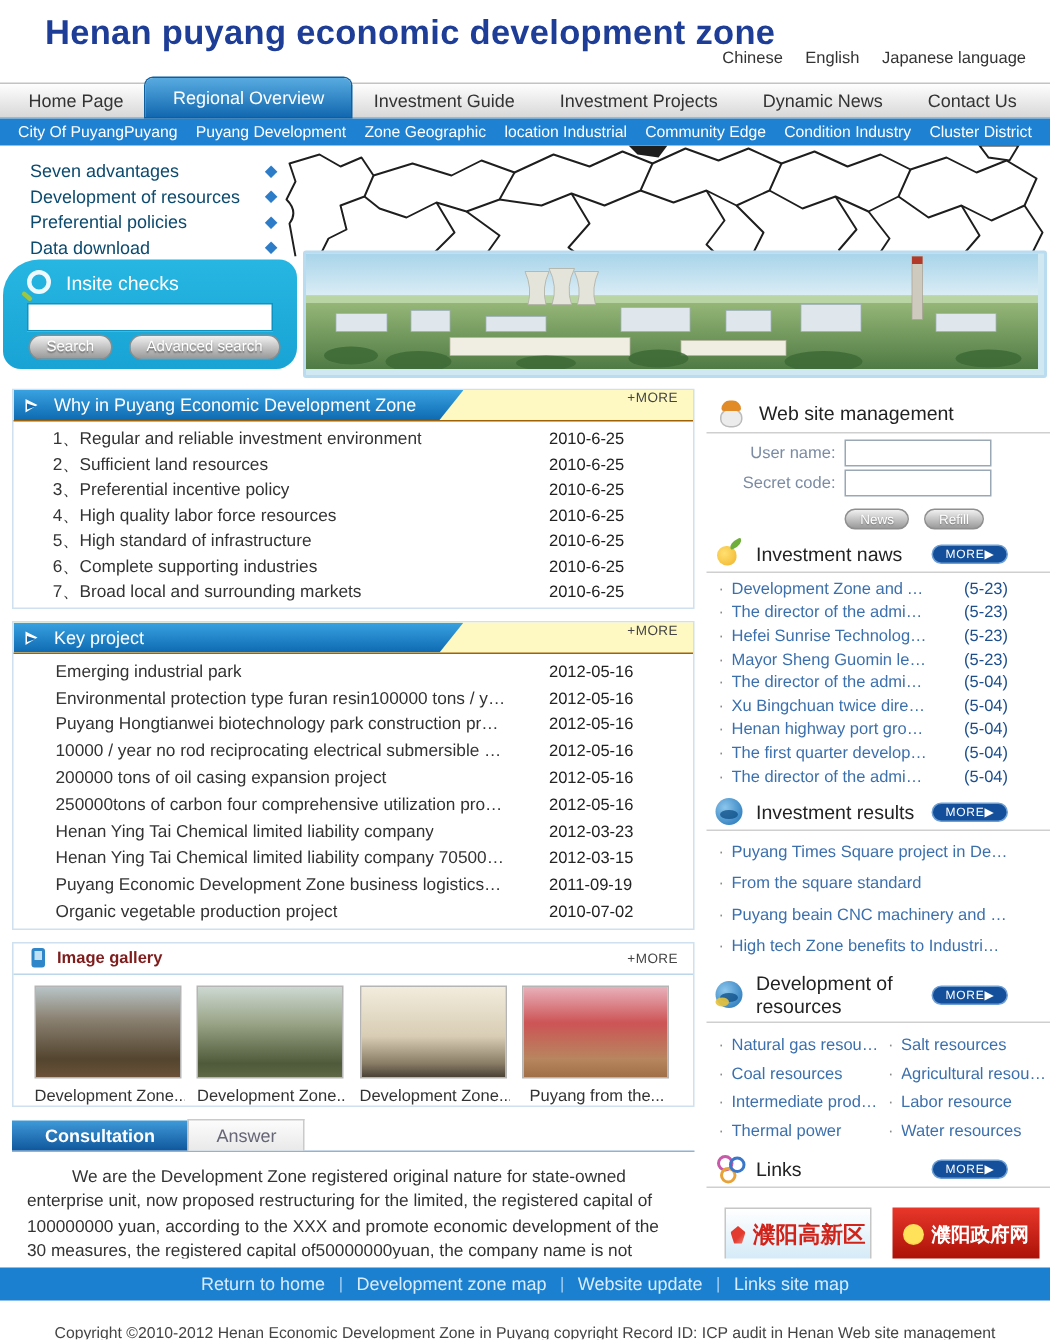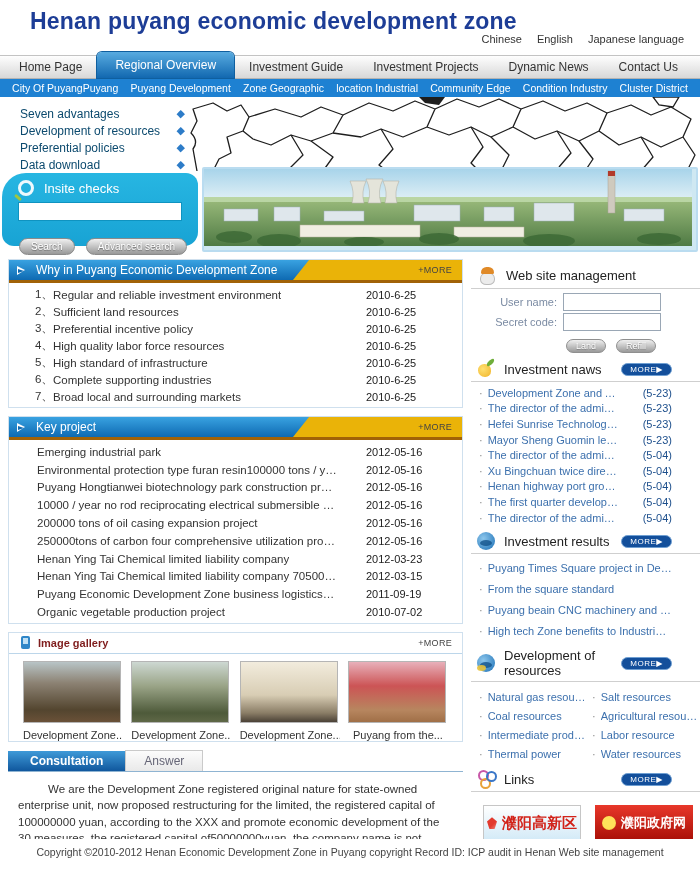--- a/index.html
+++ b/index.html
@@ -26,34 +26,34 @@
   .topzone{position:relative;height:160px;}
   .quick{position:absolute;left:20px;top:8px;width:165px;z-index:3;}
   .ql{display:flex;justify-content:space-between;align-items:center;height:17px;cursor:pointer;}
   .ql .qtxt{color:#0c4a6e;font-size:12px;}
   .diamond{color:#2d7cc8;font-size:11px;}
   .searchbox{position:absolute;left:2px;top:76px;width:196px;height:73px;background:linear-gradient(#27b6e2,#18a3d4);border-radius:24px 12px 14px 12px;box-sizing:border-box;padding:7px 10px 0 16px;z-index:4;}
   .sb-title{display:flex;align-items:center;gap:10px;color:#fff;font-size:13px;}
   .mag{width:10px;height:10px;border:3px solid #eef9fd;border-radius:50%;position:relative;display:inline-block;}
   .mag::after{content:"";position:absolute;left:-7px;bottom:-6px;width:8px;height:3px;background:#9ec63f;transform:rotate(40deg);border-radius:2px;}
   .sb-input{width:158px;height:15px;border:1px solid #0f93c0;margin-top:6px;display:block;}
-  .sb-btns{display:flex;justify-content:space-between;margin-top:17px;padding:0 1px;align-items:flex-end;}
+  .sb-btns{display:flex;justify-content:space-between;margin-top:2px;padding:0 1px;align-items:flex-end;}
   .pill{background:linear-gradient(#f0f0f0,#989898);border:1px solid #8b8b8b;border-radius:9px;color:#fff;font-size:10px;padding:2px 11px;text-shadow:0 1px 1px #6d6d6d;cursor:pointer;white-space:nowrap;}
   .mapwrap{position:absolute;left:183px;top:0;width:517px;height:74px;z-index:1;}
   .photowrap{position:absolute;left:202px;top:70px;width:492px;height:81px;border:2px solid #badcf0;border-radius:2px;overflow:hidden;z-index:2;background:#cfe8f2;}
   .photowrap svg{display:block;}
 
   
   .cols{display:flex;height:580px;overflow:hidden;margin-top:2px;}
   .leftcol{width:465px;}
   .rightcol{width:235px;box-sizing:border-box;padding:4px 0 0 6px;}
 
   
   .box{margin:0 0 8px 8px;width:455px;border:1px solid #cfe0ee;box-sizing:border-box;background:#fff;}
-  .box-hd{position:relative;height:20px;background:#eab308;border-bottom:3px solid #a16207;display:flex;align-items:center;}
+  .box-hd{position:relative;height:20px;background:#fef9c3;border-bottom:1px solid #a16207;display:flex;align-items:flex-start;}
   .banner{position:absolute;left:0;top:0;height:20px;width:300px;background:linear-gradient(#39a2e1,#0e6ab2);clip-path:polygon(0 0,100% 0,calc(100% - 16px) 100%,0 100%);display:flex;align-items:center;color:#fff;font-size:12px;gap:7px;padding-left:8px;box-sizing:border-box;}
   .hicon{position:relative;width:12px;height:11px;flex:0 0 12px;}
   .hicon::before{content:"";position:absolute;left:0;top:1px;border-left:8px solid #fff;border-top:4px solid transparent;border-bottom:5px solid transparent;}
   .hicon::after{content:"";position:absolute;left:1px;top:4px;border-left:6px solid #0e6ab2;border-top:2px solid transparent;border-bottom:2px solid transparent;}
   .more-sm{margin-left:auto;margin-right:10px;font-size:9px;color:#444;cursor:pointer;letter-spacing:.3px;}
   .list{padding:3px 0 2px;}
   .row{display:flex;align-items:center;height:17px;font-size:11.5px;color:#333;padding:0 30px 0 20px;}
   .row .num{width:24px;text-align:right;flex:0 0 24px;}
   .row .txt{white-space:nowrap;overflow:hidden;text-overflow:ellipsis;max-width:300px;color:#333;cursor:pointer;}
   .row .dt{margin-left:auto;font-size:11px;color:#222;width:66px;text-align:left;flex:0 0 66px;}
@@ -428,21 +428,21 @@
         </div>
         <div class="login-row">
           <span class="login-label">User name:</span>
           <input class="login-input" style="">
         </div>
         <div class="login-row">
           <span class="login-label">Secret code:</span>
           <input class="login-input" type="password" style="">
         </div>
         <div class="login-btns">
-          <button class="pill-sm">Land</button>
+          <button class="pill-sm">News</button>
           <button class="pill-sm">Refill</button>
         </div>
       </div>
 
       <div class="side-sec">
         <div class="side-hd">
           <span class="icon-bird"></span>
           <span class="side-title">Investment naws</span>
           <a class="badge">MORE▶</a>
         </div>
@@ -606,18 +606,33 @@
               <span>濮阳政府网</span>
             </div>
 
           </div>
         </div>
       </div>
 
     </div>
   </div>
 
+  <ul class="footbar">
+
+  <li>
+        <a>Return to home</a>
+      </li>
+      <li>
+        <a>Development zone map</a>
+      </li>
+      <li>
+        <a>Website update</a>
+      </li>
+      <li>
+        <a>Links site map</a>
+      </li>
+    </ul>
   <div class="copy">
     <div>Copyright ©2010-2012 Henan Economic Development Zone in Puyang copyright      Record ID: ICP audit in Henan      Web site management</div>
 
   </div>
 
 </div>
 
 </body></html>

